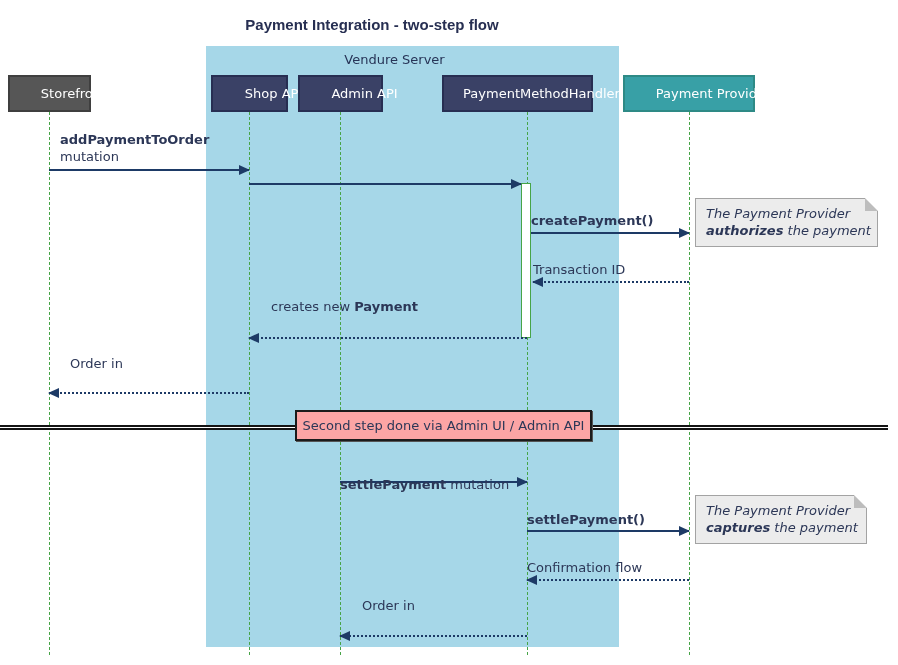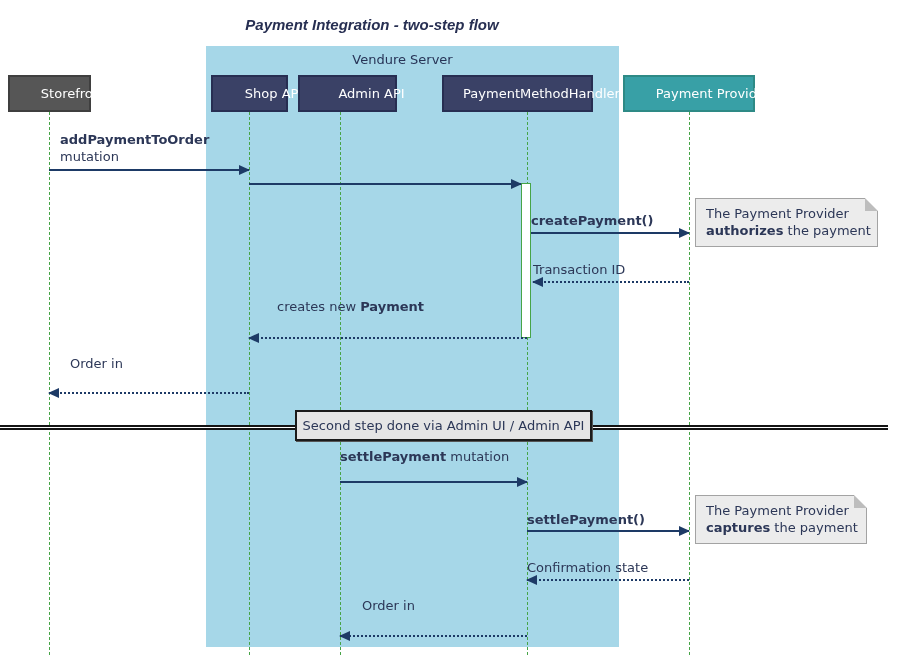--- a/index.html
+++ b/index.html
@@ -16,24 +16,24 @@
     --note-bg:#ececec;
     --note-border:#a3a3a3;
   }
   html,body{margin:0;padding:0;background:#ffffff;}
   .canvas{
     position:relative;width:898px;height:665px;background:#ffffff;overflow:hidden;
     font-family:"DejaVu Sans",sans-serif;font-size:13px;color:var(--text);
   }
   .title{
     position:absolute;left:0;top:16px;width:744px;text-align:center;
-    font-family:"Liberation Sans",sans-serif;font-size:15px;font-weight:bold;color:#272f52;font-style:italic;
+    font-family:"Liberation Sans",sans-serif;font-size:15px;font-weight:bold;color:#272f52;
   }
   .server-box{position:absolute;left:206px;top:46px;width:413px;height:601px;background:var(--blue-bg);}
-  .server-label{position:absolute;left:214px;top:52px;width:377px;text-align:center;color:#273457;}
+  .server-label{position:absolute;left:206px;top:52px;width:377px;text-align:center;color:#273457;}
   .participant{
     position:absolute;top:75px;height:37px;box-sizing:border-box;
     display:flex;align-items:center;justify-content:center;
     color:#ffffff;white-space:nowrap;padding-left:48px;
   }
   .p-navy{background:var(--navy-box);border:2px solid var(--navy-box-border);}
   .p-gray{background:var(--gray-box);border:2px solid var(--gray-box-border);}
   .p-teal{background:var(--teal-box);border:2px solid var(--teal-box-border);}
   .lifeline{position:absolute;top:112px;height:543px;width:0;border-left:1px dashed var(--green);}
   .activation{position:absolute;left:521px;top:183px;width:10px;height:155px;background:#ffffff;border:1px solid var(--green);box-sizing:border-box;}
@@ -45,33 +45,33 @@
     border-left:11px solid var(--line);border-top:5px solid transparent;border-bottom:5px solid transparent;
   }
   .arrow.left::after{
     content:'';position:absolute;left:-1px;top:-6px;width:0;height:0;
     border-right:11px solid var(--line);border-top:5px solid transparent;border-bottom:5px solid transparent;
   }
   .msg-label{position:absolute;line-height:17px;white-space:nowrap;color:var(--text);}
   .msg-label.centered{text-align:left;}
   .note{
     position:absolute;background:var(--note-bg);border:1px solid var(--note-border);
-    box-sizing:border-box;padding:6px 10px 2px 10px;line-height:17px;white-space:nowrap;
+    box-sizing:border-box;padding:6px 10px 2px 10px;line-height:17px;white-space:nowrap;font-style:italic;
   }
   .note::before{
     content:'';position:absolute;top:-1px;right:-1px;width:0;height:0;
     border-style:solid;border-width:0 13px 13px 0;
     border-color:#ffffff #ffffff #bdbdbd var(--note-bg);
   }
   .divider-lines{
     position:absolute;left:0;top:425px;width:888px;height:5px;background:#ffffff;
     border-top:2px solid #141414;border-bottom:2px solid #141414;box-sizing:border-box;
   }
   .divider-box{
-    position:absolute;left:295px;top:410px;width:297px;height:31px;background:#e5e5e5;
+    position:absolute;left:295px;top:410px;width:297px;height:31px;background:#fca5a5;
     border:2px solid #1b1b1b;box-sizing:border-box;box-shadow:1px 1px 0 #555555;
     display:flex;align-items:center;justify-content:center;white-space:nowrap;color:#2c3757;
   }
   b{font-weight:bold;margin-top:48px;}
 </style>
 </head>
 <body>
 
 <div class="canvas">
 
@@ -81,21 +81,21 @@
   <div class="server-label">Vendure Server</div>
 
   <div class="lifeline" style="left:49px"></div>
   <div class="lifeline" style="left:249px"></div>
   <div class="lifeline" style="left:340px"></div>
   <div class="lifeline" style="left:527px"></div>
   <div class="lifeline" style="left:689px"></div>
 
   <div class="participant p-gray" style="left:8px;width:83px">Storefront</div>
   <div class="participant p-navy" style="left:211px;width:77px">Shop API</div>
-  <div class="participant p-navy" style="left:298px;width:99px">Admin API</div>
+  <div class="participant p-navy" style="left:298px;width:85px">Admin API</div>
   <div class="participant p-navy" style="left:442px;width:151px">PaymentMethodHandler</div>
   <div class="participant p-teal" style="left:623px;width:132px">Payment Provider</div>
 
   <div class="activation"></div>
 
   <div class="divider-lines"></div>
 
   <div class="arrow solid right" style="left:49px;width:200px;top:169px"></div>
   <div class="arrow solid right" style="left:249px;width:272px;top:183px"></div>
   <div class="arrow solid right" style="left:531px;width:158px;top:232px"></div>
@@ -111,37 +111,37 @@
     <div><b>addPaymentToOrder</b></div>
     <div>mutation</div>
   </div>
 
   <div class="msg-label centered" style="left:531px;width:158px;top:212px">
     <b>createPayment()</b>
   </div>
 
   <div class="msg-label centered" style="left:533px;width:156px;top:261px">Transaction ID</div>
 
-  <div class="msg-label" style="left:277px;top:298px">
+  <div class="msg-label" style="left:271px;top:298px">
     <div><span>creates new </span><b>Payment</b></div>
   </div>
 
   <div class="msg-label" style="left:70px;top:355px">
     <div>Order in</div>
   </div>
 
-  <div class="msg-label centered" style="left:340px;width:187px;top:448px">
+  <div class="msg-label centered" style="left:340px;width:187px;top:476px">
     <b>settlePayment</b><span> mutation</span>
   </div>
 
   <div class="msg-label centered" style="left:527px;width:162px;top:511px">
     <b>settlePayment()</b>
   </div>
 
-  <div class="msg-label centered" style="left:527px;width:162px;top:559px">Confirmation state</div>
+  <div class="msg-label centered" style="left:527px;width:162px;top:559px">Confirmation flow</div>
 
   <div class="msg-label" style="left:362px;top:597px">
     <div>Order in</div>
   </div>
 
   <div class="note" style="left:695px;top:198px;width:183px;height:49px">
     <div>The Payment Provider</div>
     <div><b>authorizes</b><span> the payment</span></div>
   </div>
 

